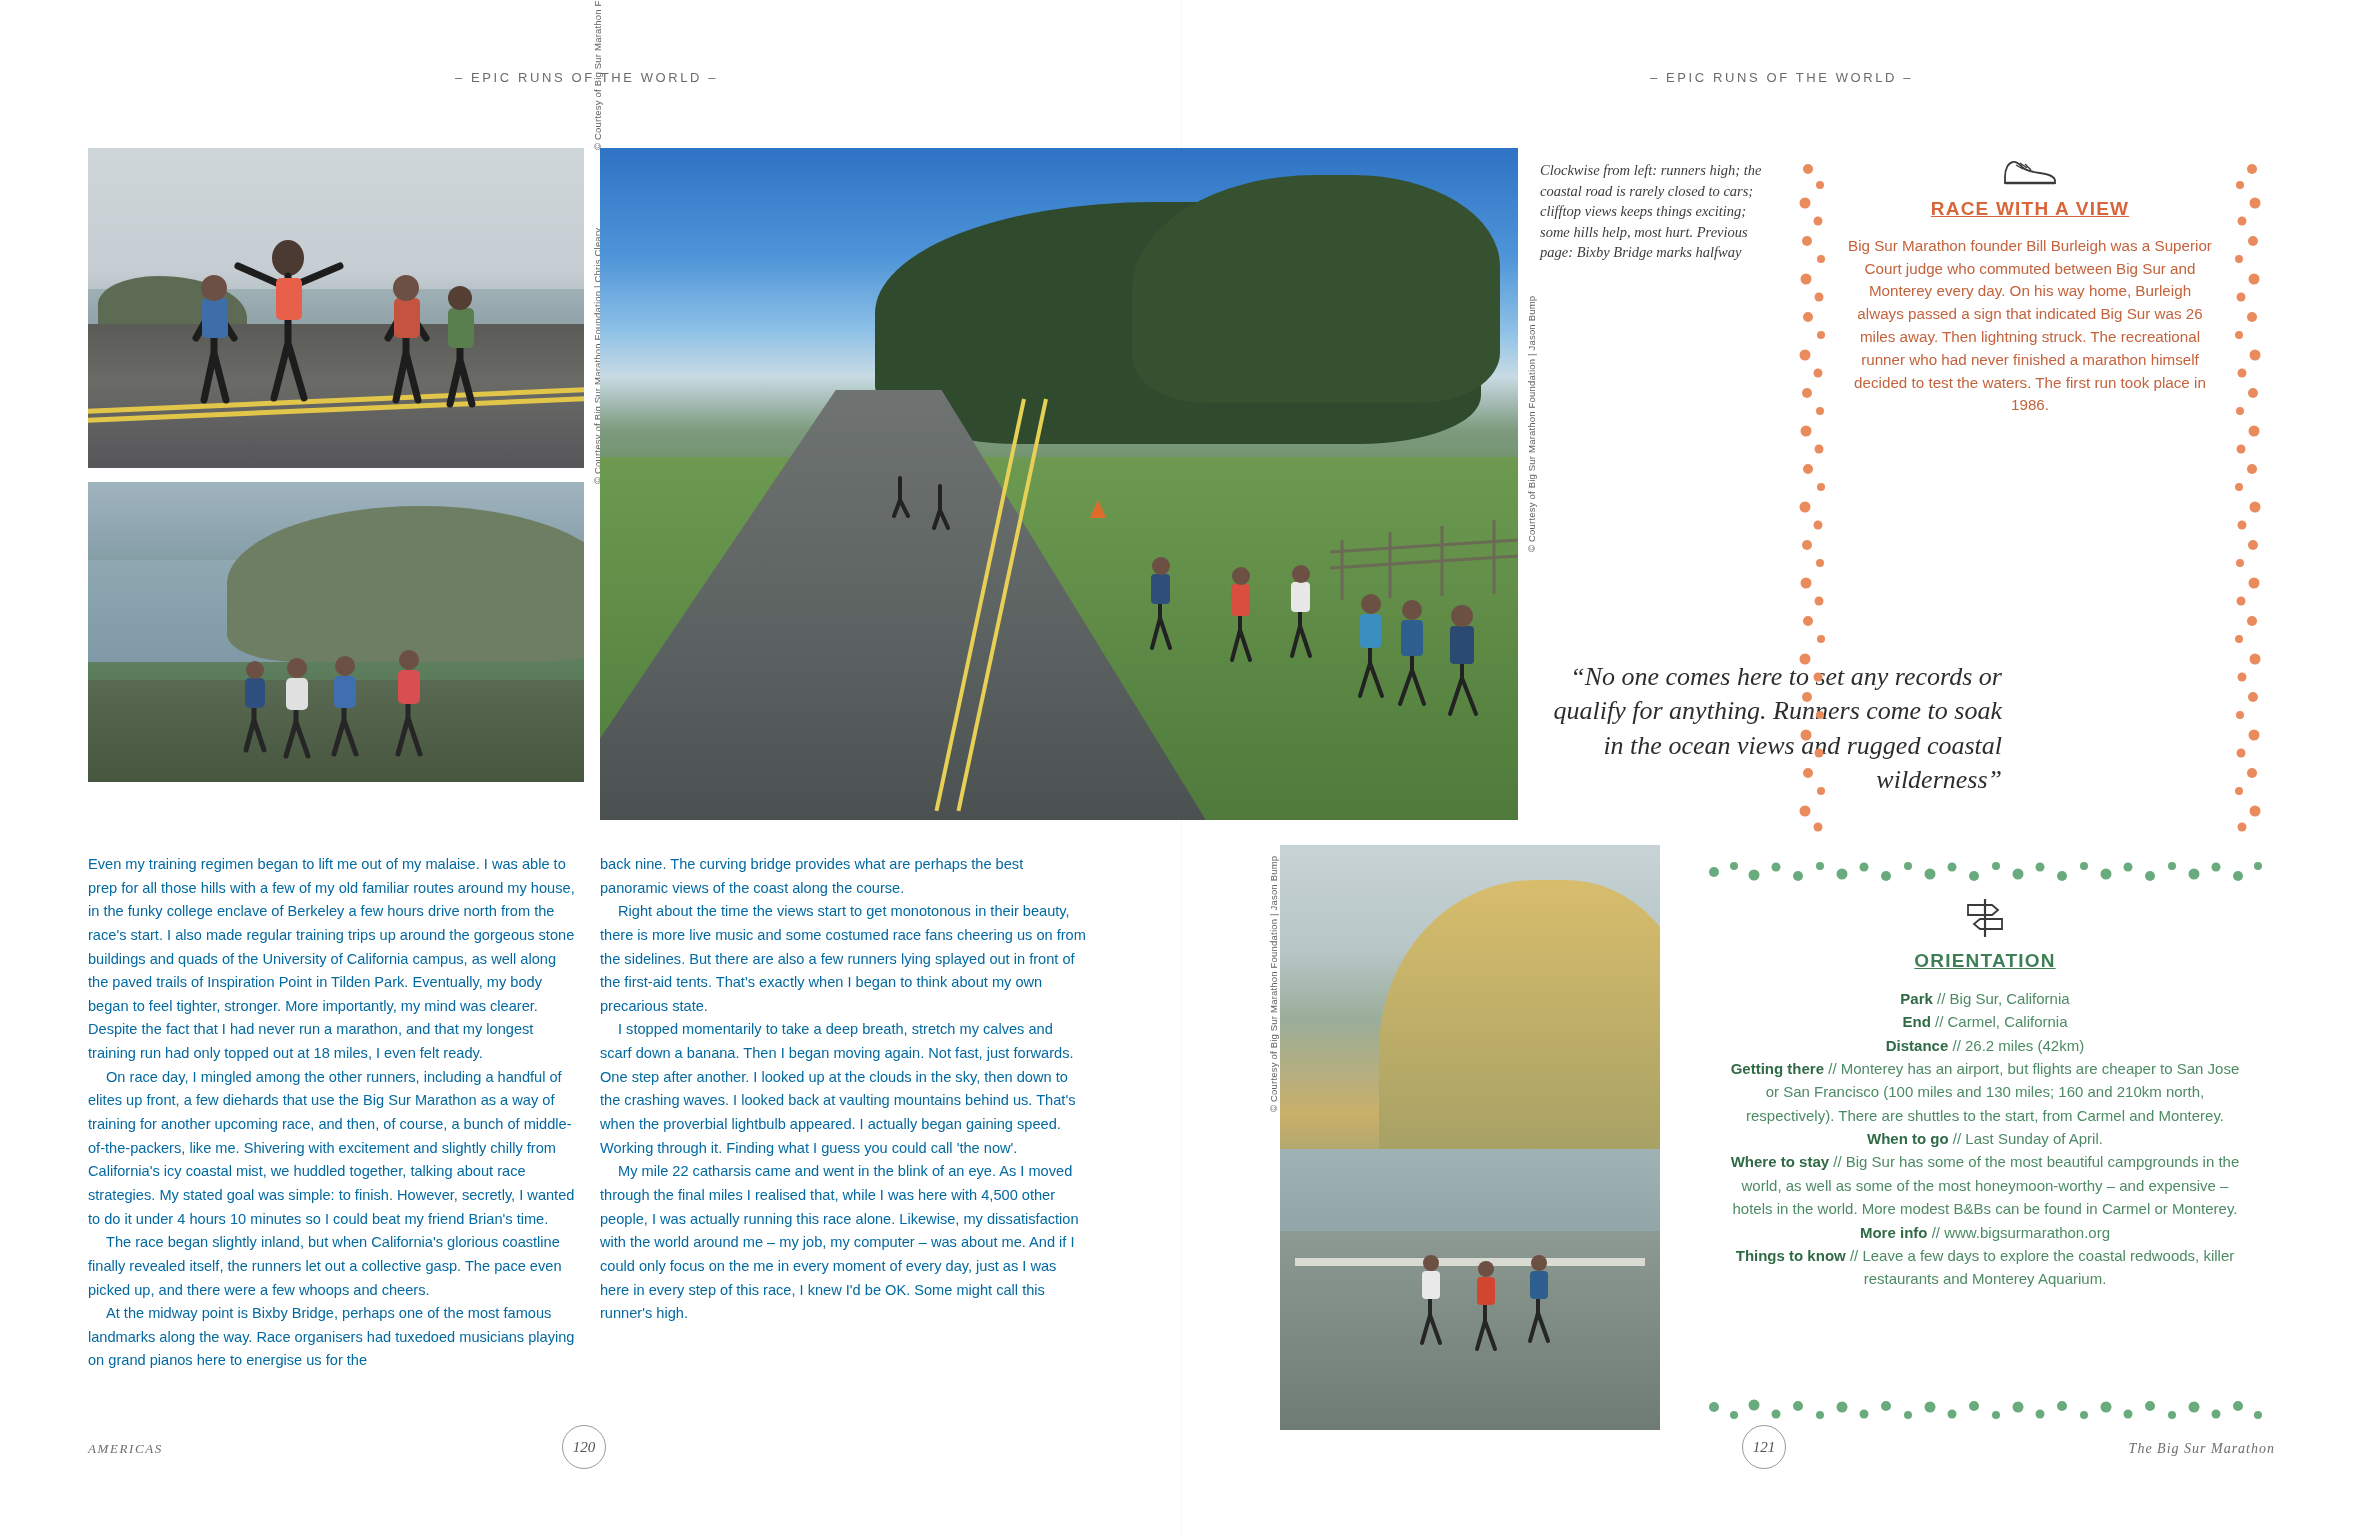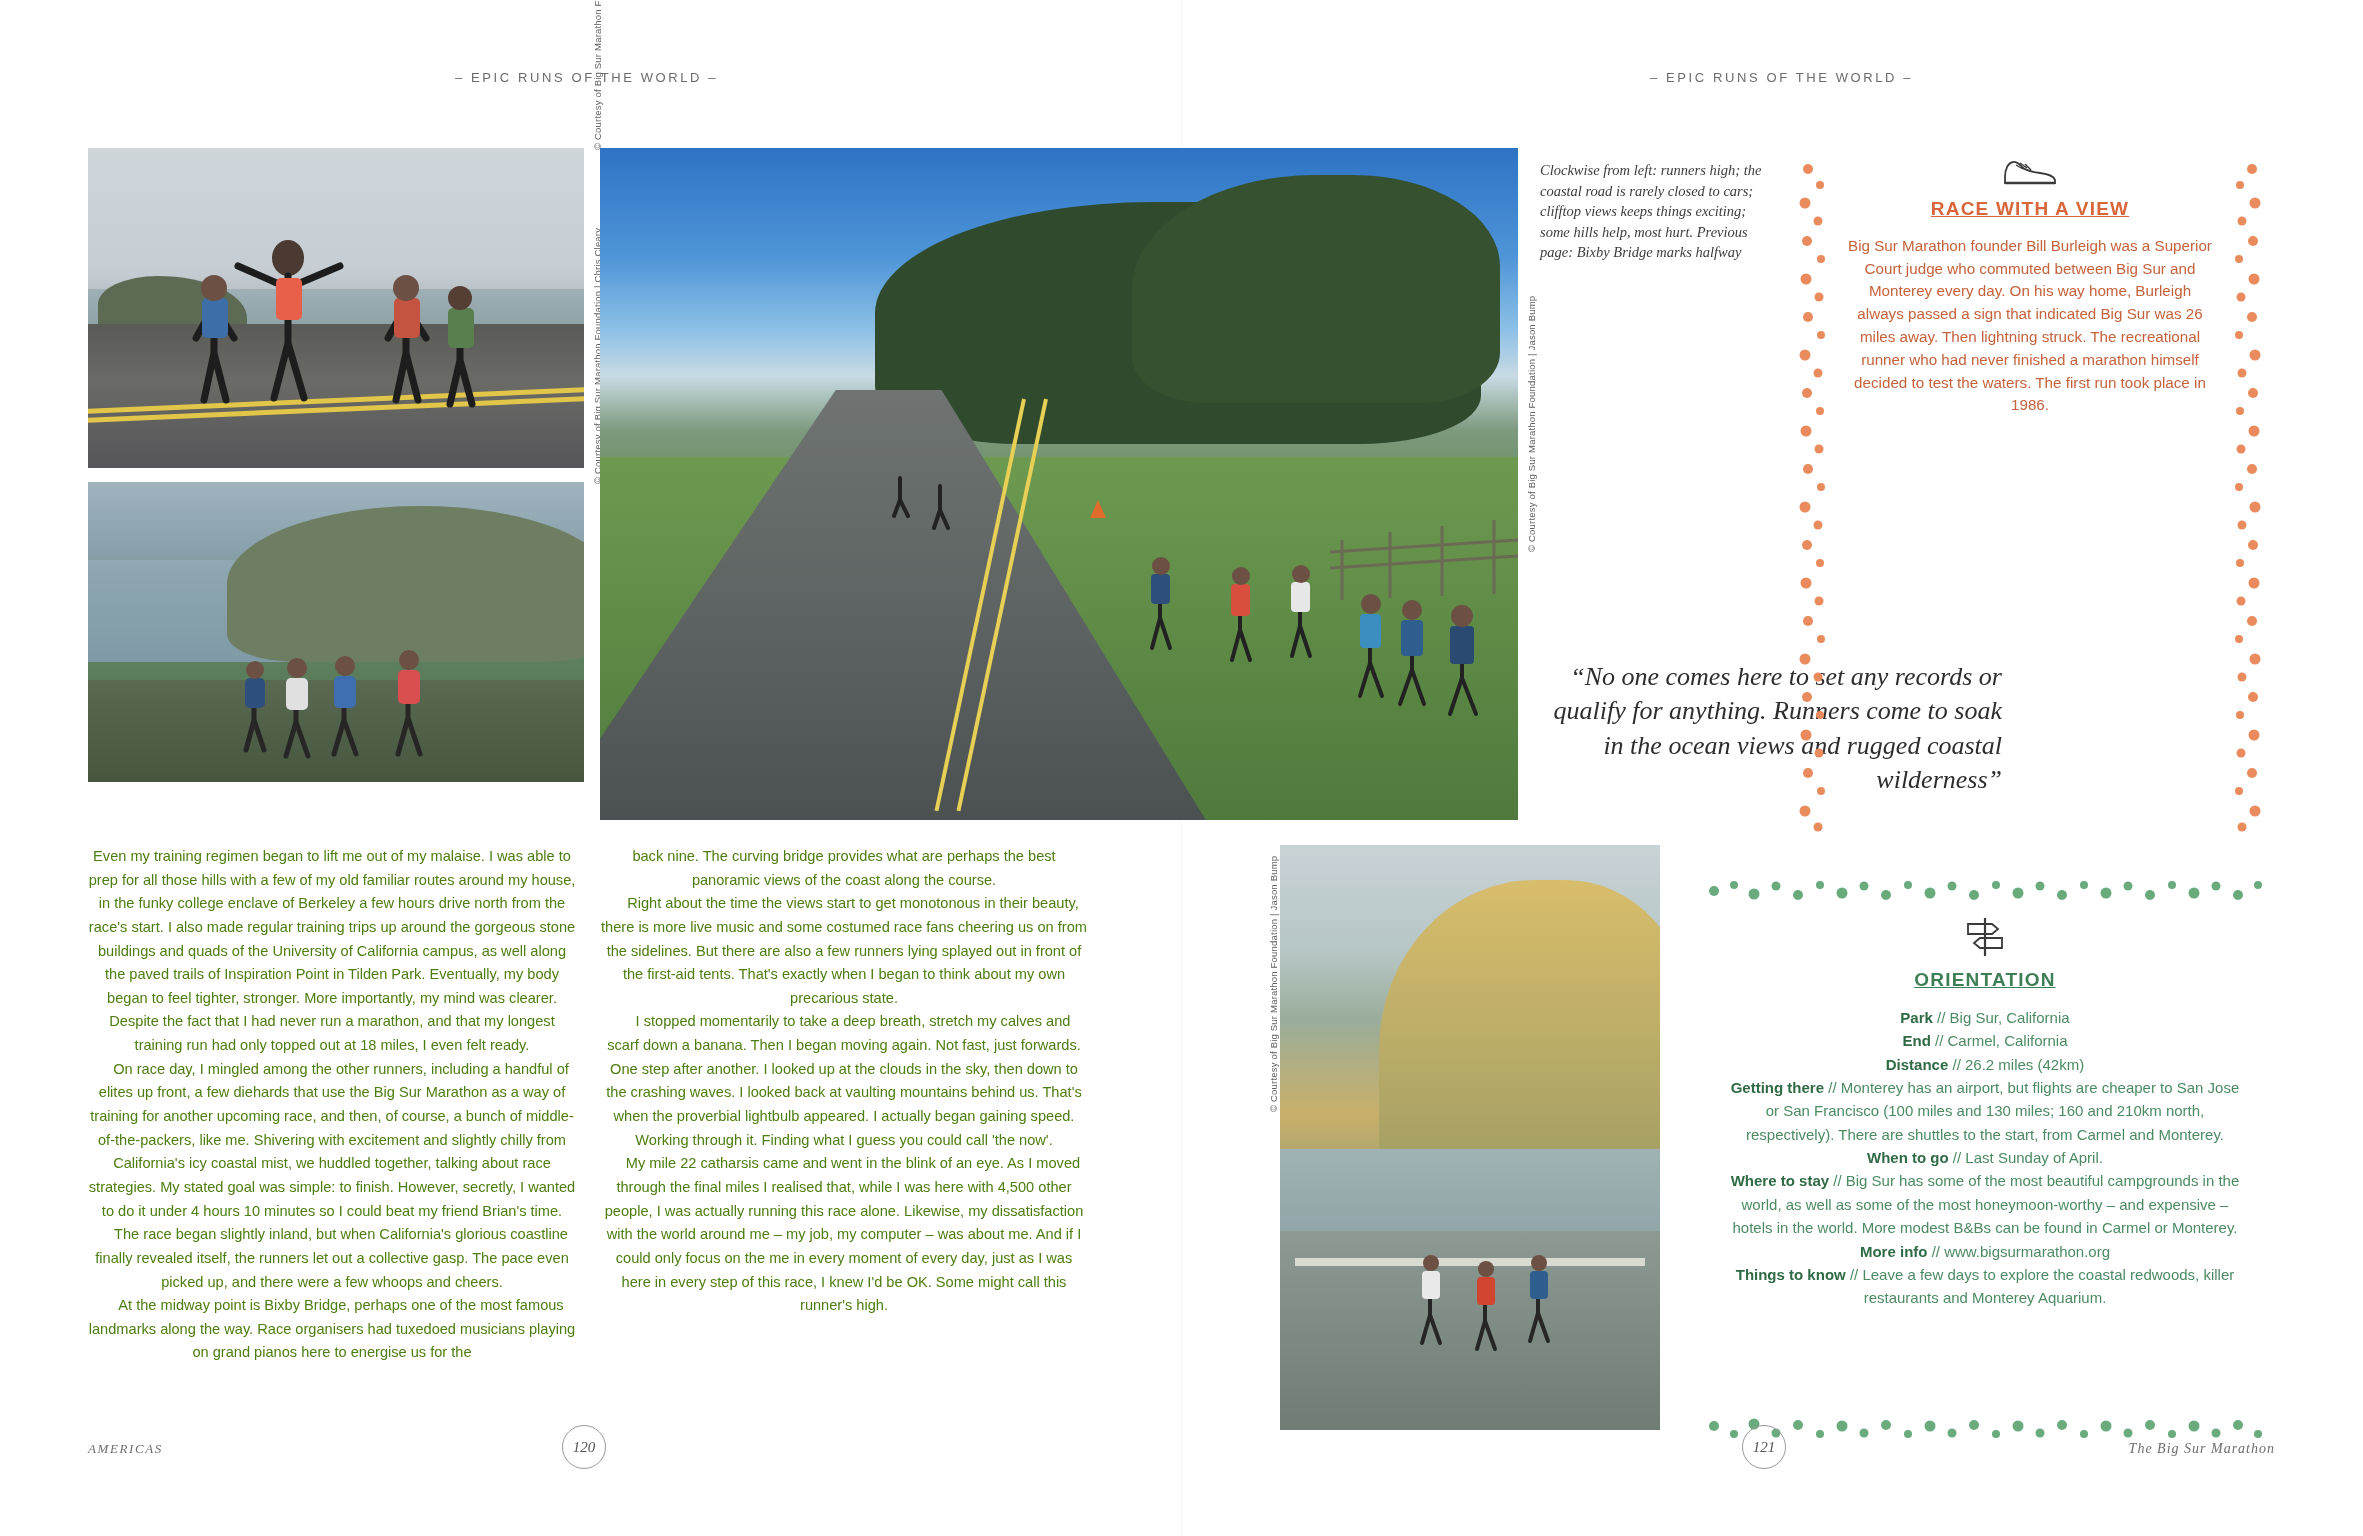--- a/index.html
+++ b/index.html
@@ -163,37 +163,38 @@
     line-height: 1.32;
     color: #2d2d2d;
   }
 
   
   .col {
     position: absolute;
     font-family: "Liberation Sans", sans-serif;
     font-size: 14.6px;
     line-height: 1.62;
-    color: #4d7c0f;
-    text-align: center;
+    color: #0369a1;
+    text-align: left;
+    margin-top: 8px;
   }
   .col p { margin: 0 0 0 0; text-indent: 18px; }
   .col p.first { text-indent: 0; }
   #col-1 { left: 88px; top: 845px; width: 488px; }
   #col-2 { left: 600px; top: 845px; width: 488px; }
   .col .gb { font-weight: bold; }
 
   
   .panel { position: absolute; }
 
   #panel-race {
     left: 1790px; top: 155px; width: 480px; height: 680px;
   }
   #panel-orientation {
-    left: 1700px; top: 880px; width: 570px; height: 560px;
+    left: 1700px; top: 861px; width: 570px; height: 560px;
   }
 
   .panel-inner {
     position: absolute; inset: 0;
     padding: 0 58px;
     text-align: center;
   }
 
   .deco-edge {
     position: absolute; top: 0; bottom: 0; width: 34px;

